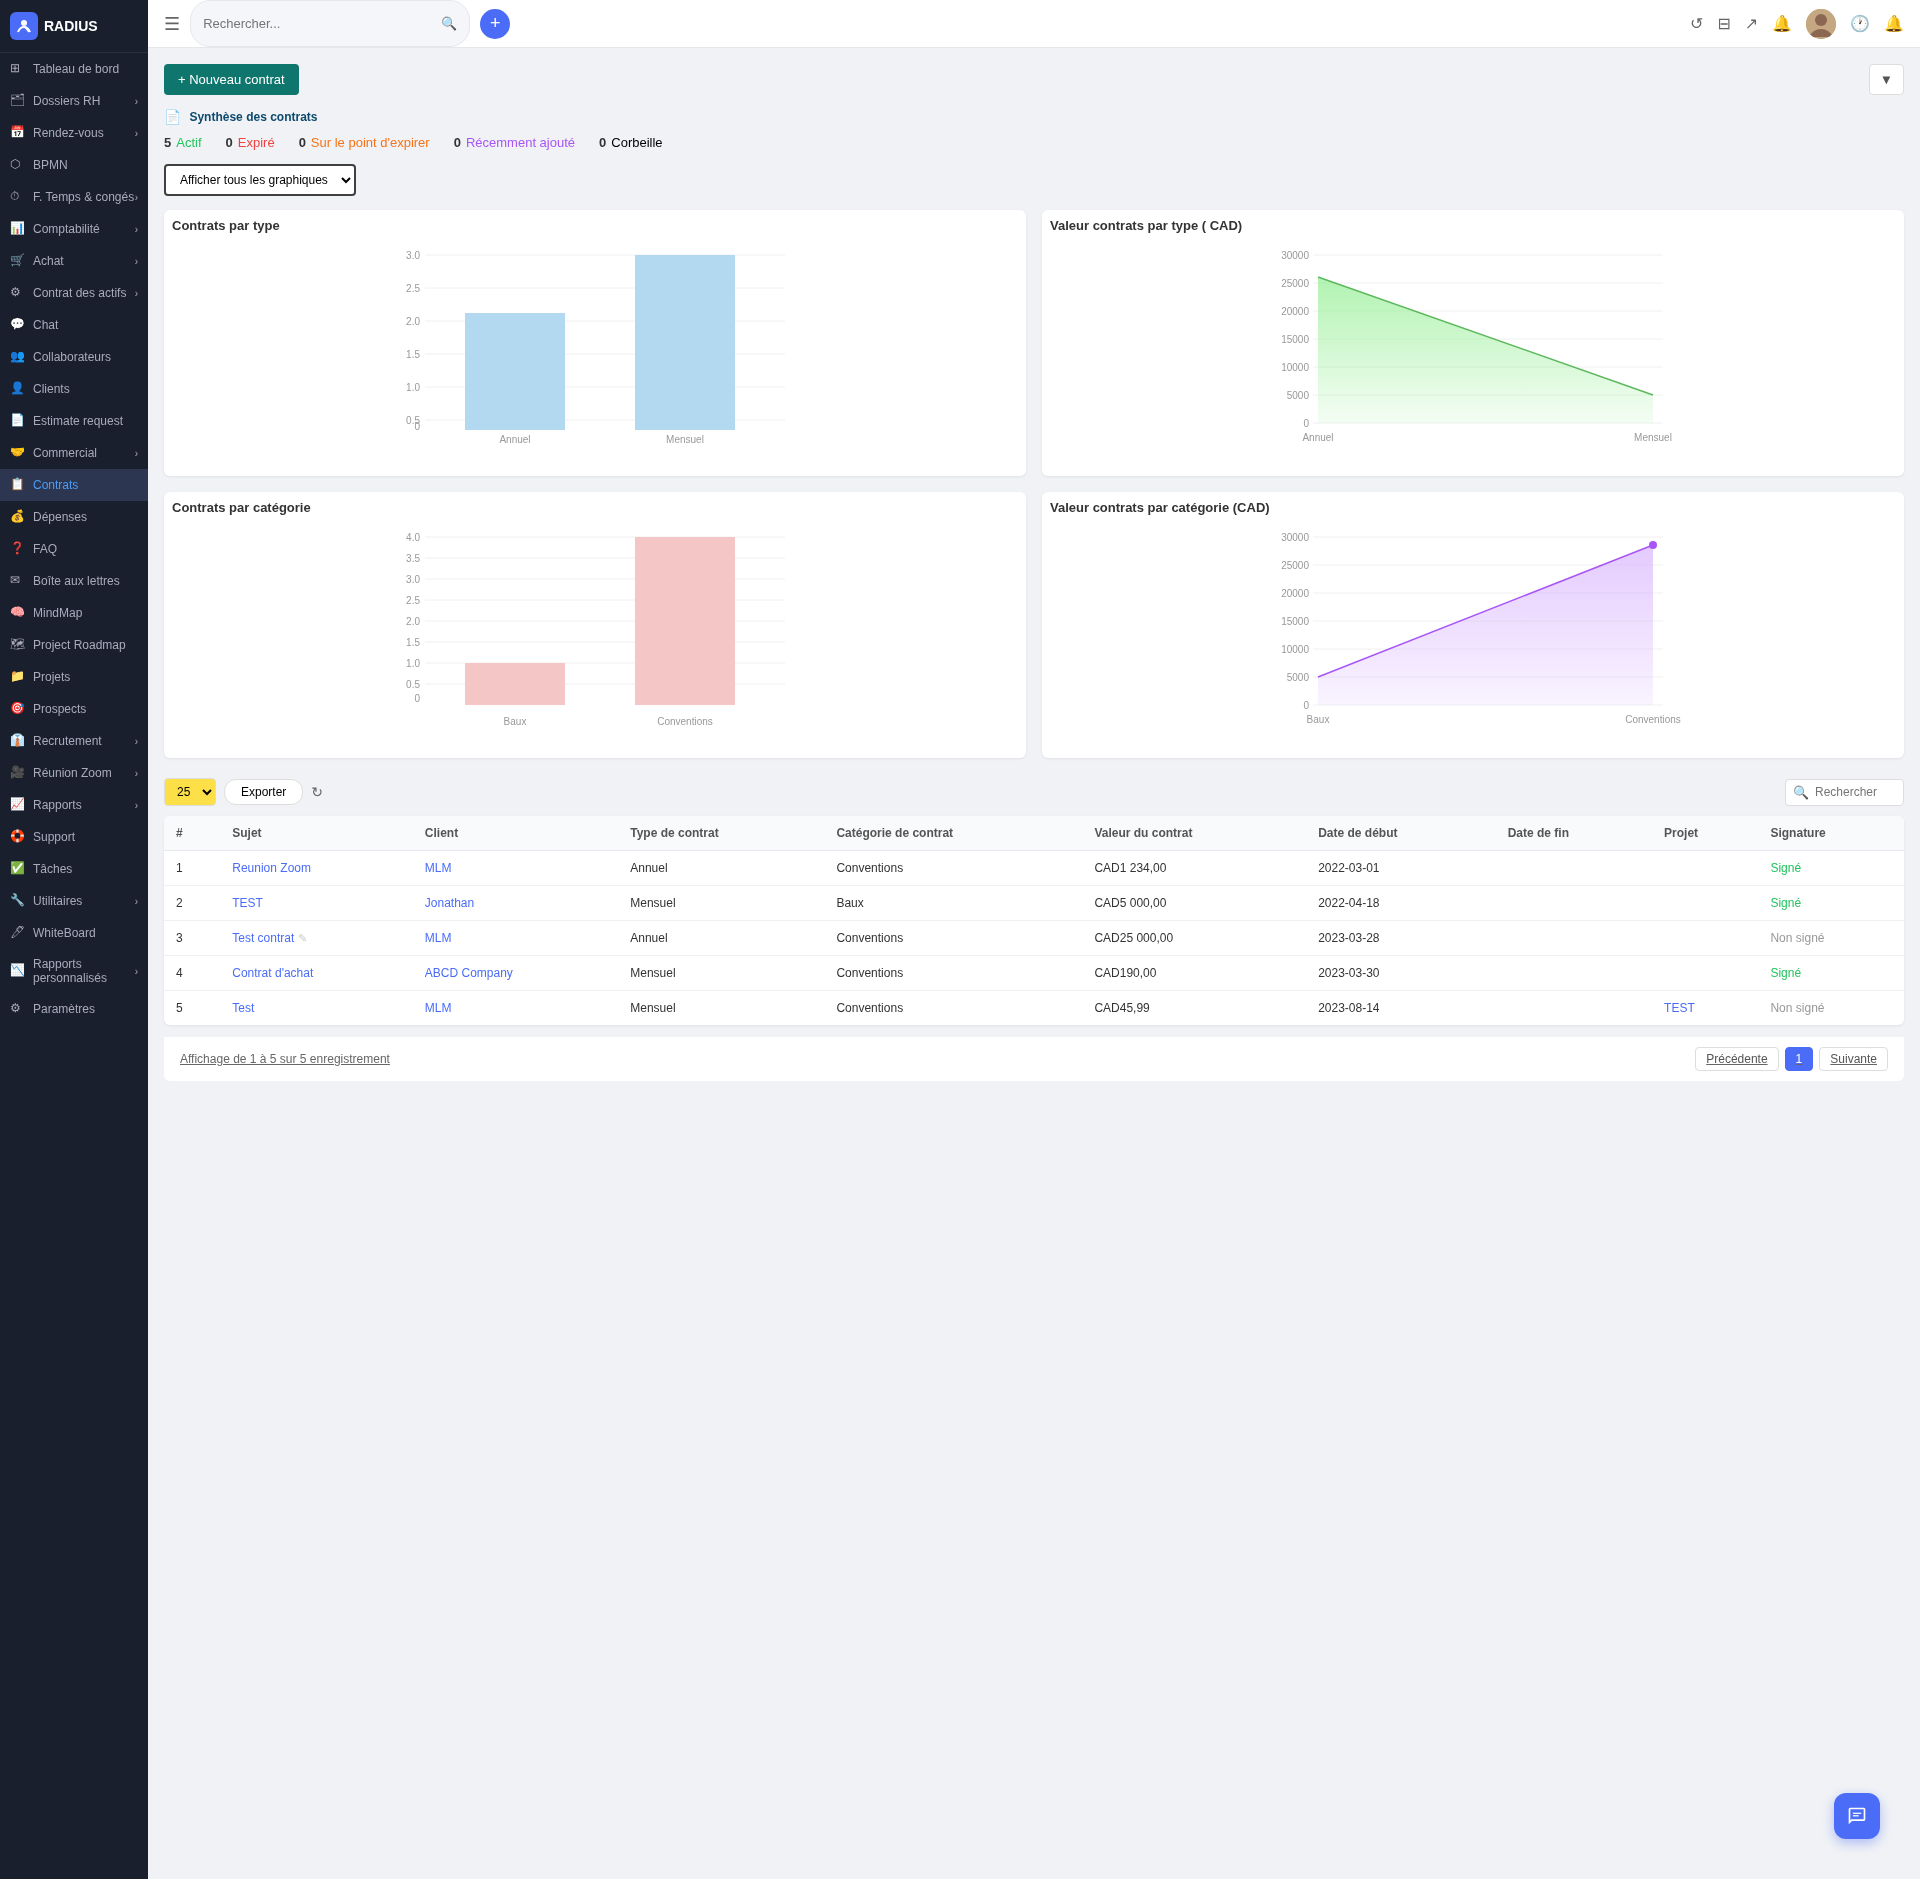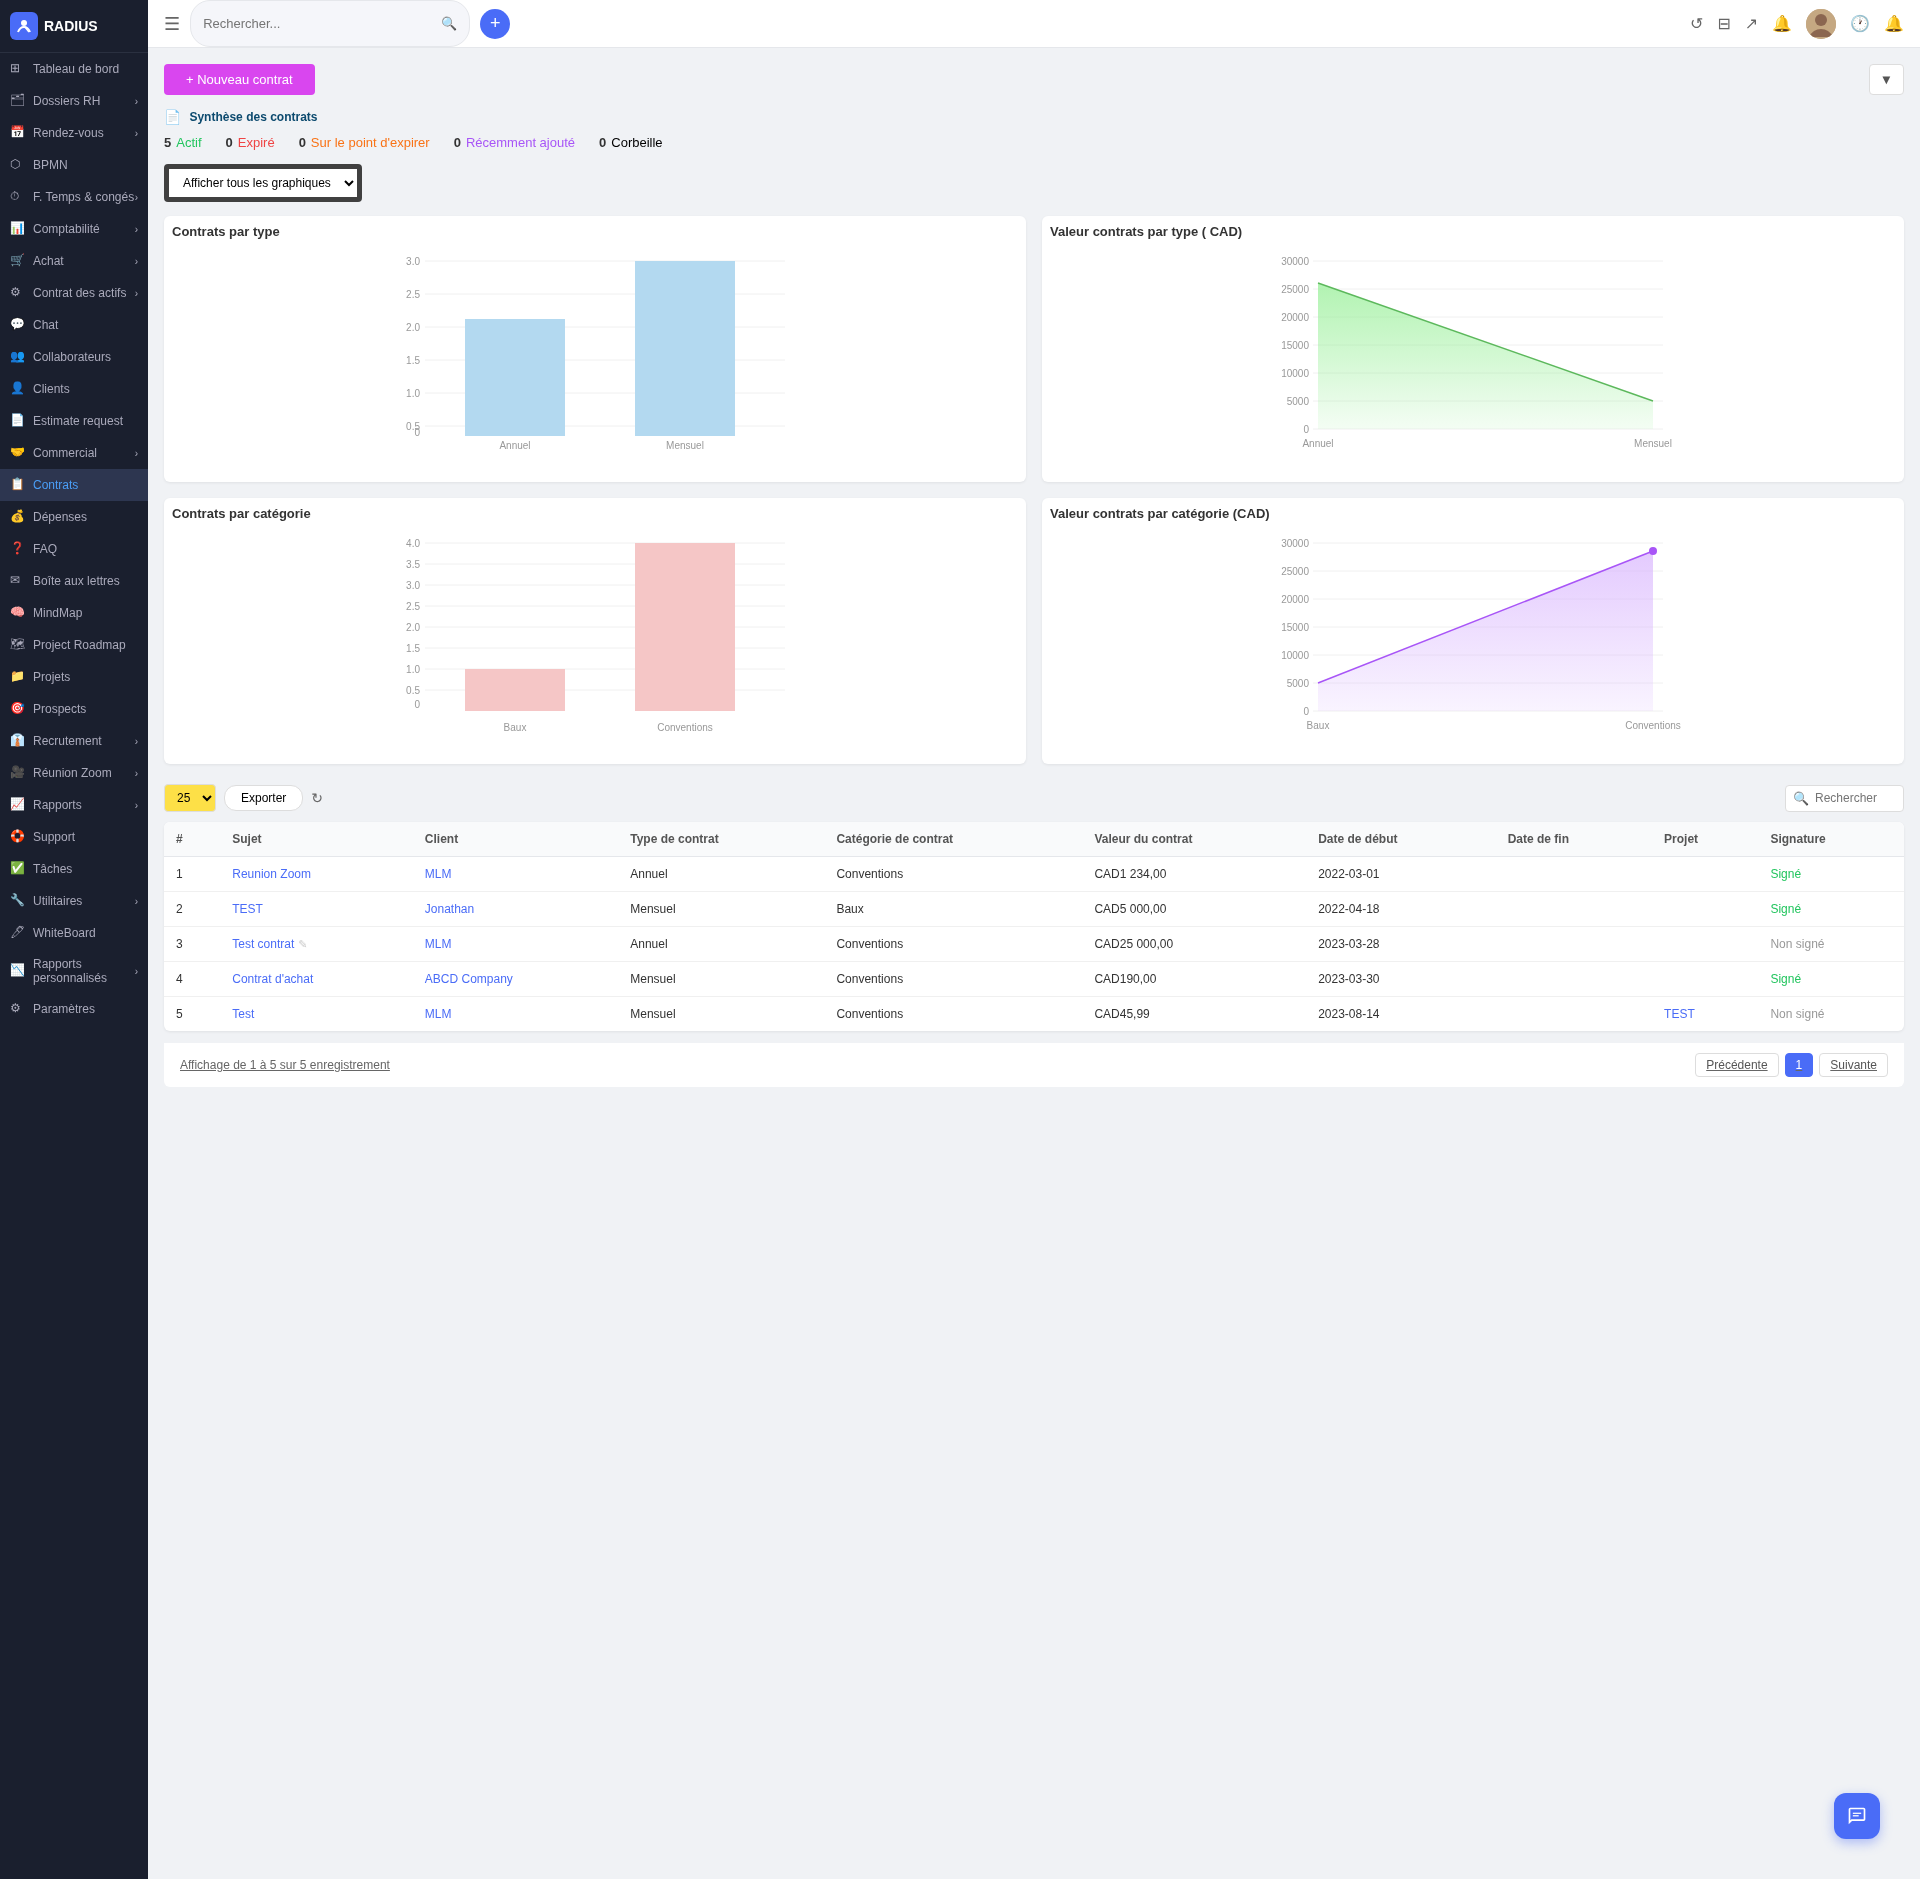--- a/index.html
+++ b/index.html
@@ -85,22 +85,22 @@
       overflow-y: auto;
       padding: 16px;
       background: #f0f2f5;
     }
 
     
     .toolbar {
       display: flex; align-items: center; margin-bottom: 14px; gap: 10px;
     }
     .btn-new {
-      background: #d946ef; color: white; border: none; border-radius: 4px;
-      padding: 8px 22px; font-size: 13px; cursor: pointer; display: flex; align-items: center; gap: 5px;
+      background: #0f766e; color: white; border: none; border-radius: 4px;
+      padding: 8px 14px; font-size: 13px; cursor: pointer; display: flex; align-items: center; gap: 5px;
     }
     .filter-btn {
       margin-left: auto; background: white; border: 1px solid #ddd; border-radius: 4px;
       padding: 7px 10px; cursor: pointer; color: #555;
     }
 
     
     .page-header { display: flex; align-items: center; gap: 8px; margin-bottom: 10px; }
     .page-title { font-size: 12px; font-weight: 600; color: #0c4a6e; }
     .page-icon { color: #555; font-size: 14px; }
@@ -111,21 +111,21 @@
     .status-count { font-weight: 700; color: #333; }
     .status-label { }
     .status-label.green { color: #22c55e; }
     .status-label.red { color: #ef4444; }
     .status-label.orange { color: #f97316; }
     .status-label.purple { color: #a855f7; }
 
     
     .chart-filter { margin-bottom: 14px; }
     .chart-filter select {
-      border: 5px solid #404040; border-radius: 4px; padding: 6px 10px; font-size: 12px; background: white; cursor: pointer;
+      border: 2px solid #404040; border-radius: 4px; padding: 6px 10px; font-size: 12px; background: white; cursor: pointer;
     }
 
     
     .charts-grid { display: grid; grid-template-columns: 1fr 1fr; gap: 16px; margin-bottom: 20px; }
     .chart-card { background: white; border-radius: 6px; padding: 8px; box-shadow: 0 1px 3px rgba(0,0,0,0.07); }
     .chart-title { font-size: 13px; font-weight: 600; color: #333; margin-bottom: 12px; }
     .chart-area { position: relative; }
 
     
     .table-toolbar { display: flex; align-items: center; gap: 8px; margin-bottom: 10px; }

